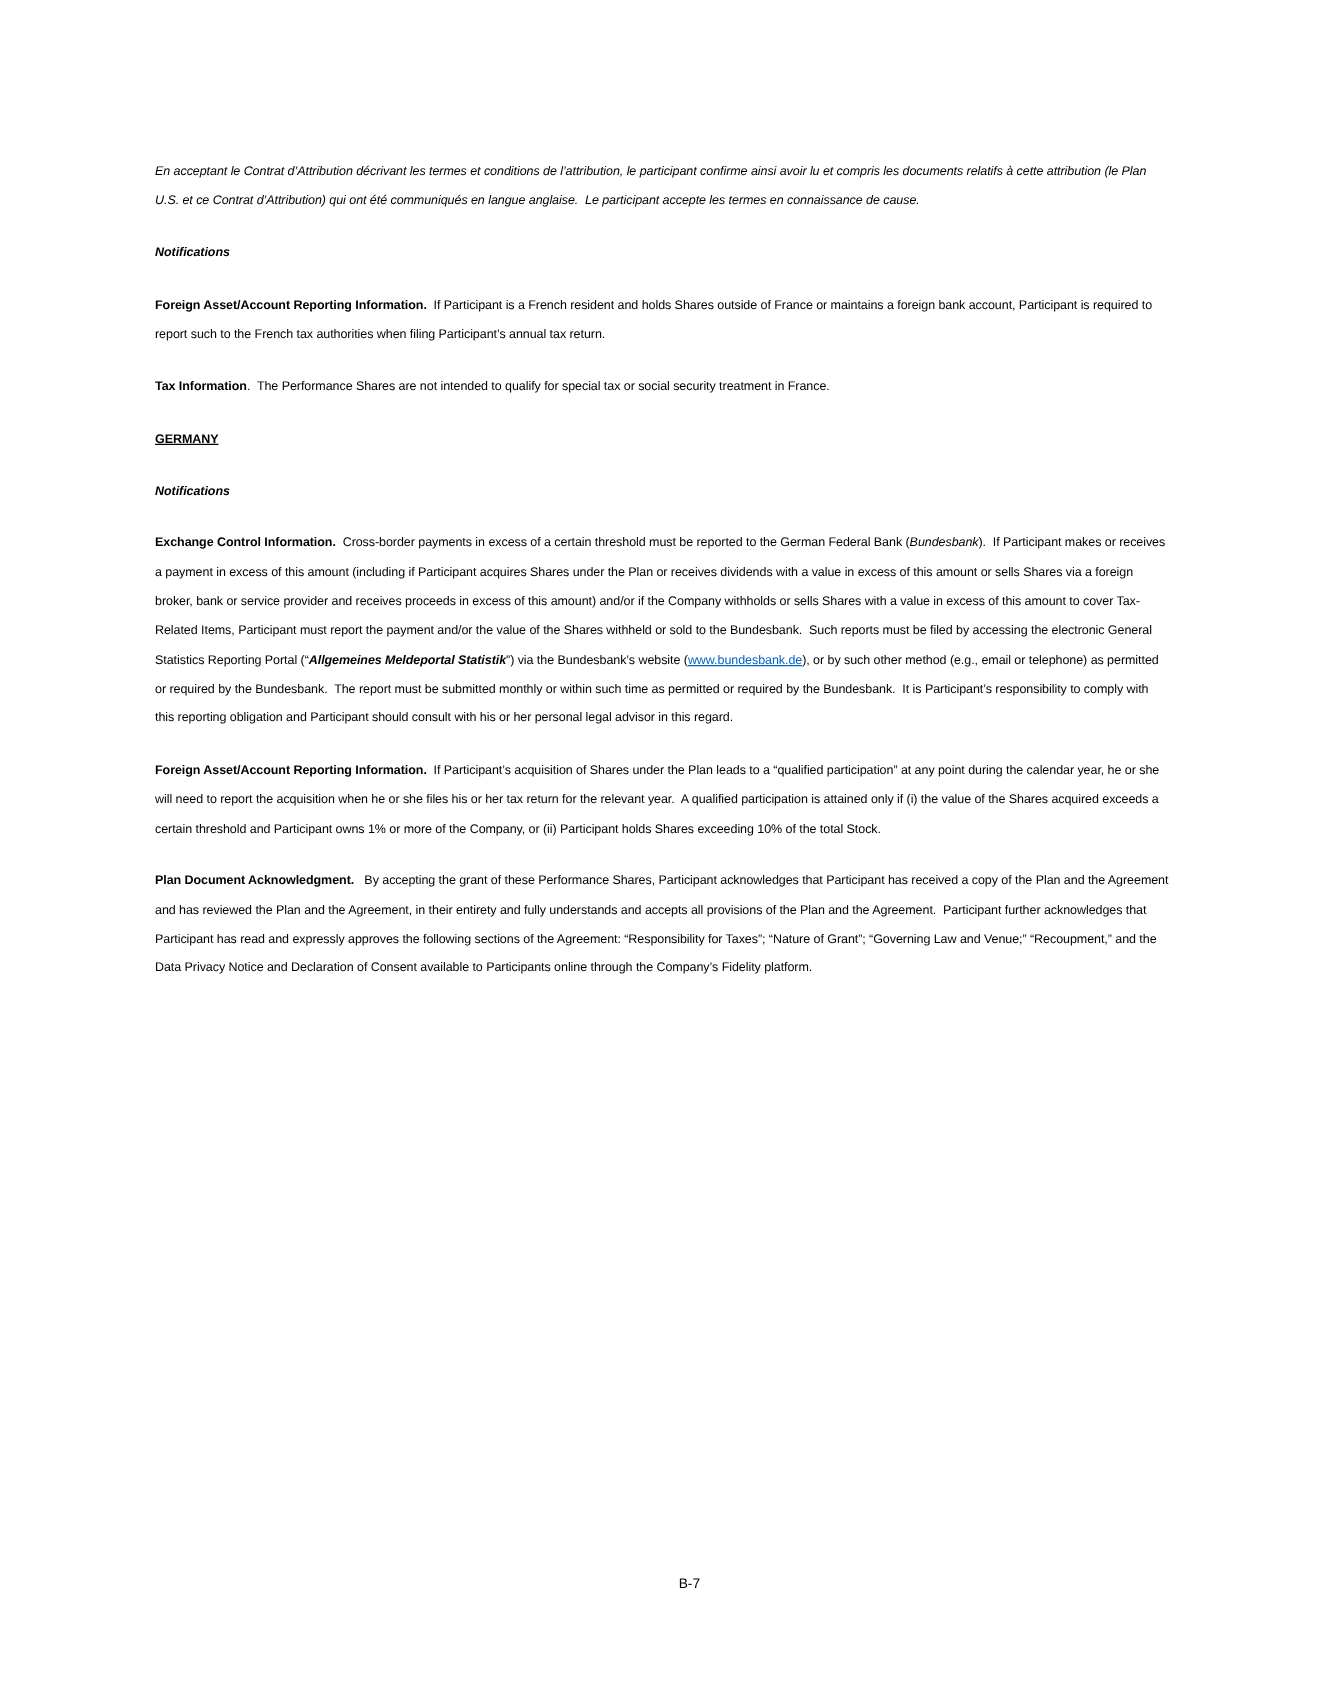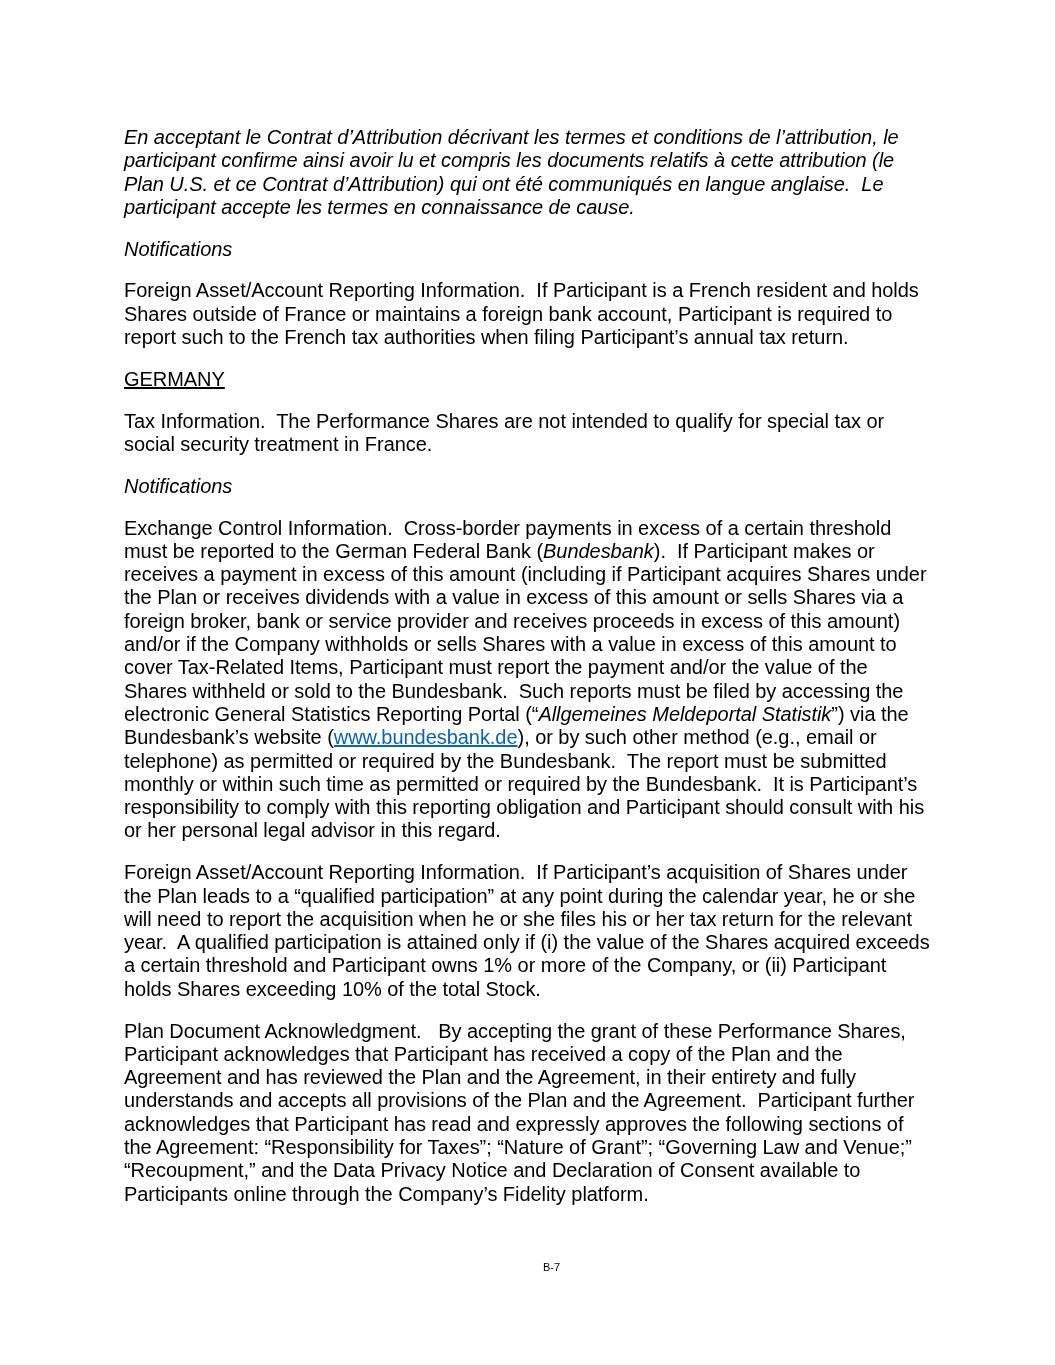--- a/index.html
+++ b/index.html
@@ -14,29 +14,29 @@
     background: #ffffff;
     font-family: "Liberation Sans", "DejaVu Sans", sans-serif;
     color: #000000;
     overflow: hidden;
   }
   .content {
     position: absolute;
     left: 124px;
     top: 126px;
     width: 812px;
-    font-size: 20px;
+    font-size: 10px;
     line-height: 23.3px;
     letter-spacing: -0.05px;
   }
   .para {
     margin: 0 0 18.5px 0;
     white-space: pre-wrap;
   }
-  .bold   { font-weight: normal; }
+  .bold   { font-weight: bold; }
   .italic { font-style: italic; }
   .underline { text-decoration: underline; }
   .link {
     color: #0563c1;
     cursor: pointer;
   }
   .footer {
     position: absolute;
     left: 0;
     top: 1256px;
@@ -52,23 +52,23 @@
 
 <main class="page">
   <article class="content">
 
     <p class="para italic"><span>En acceptant le Contrat d’Attribution décrivant les termes et conditions de l’attribution, le participant confirme ainsi avoir lu et compris les documents relatifs à cette attribution (le Plan U.S. et ce Contrat d’Attribution) qui ont été communiqués en langue anglaise.  Le participant accepte les termes en connaissance de cause.</span></p>
 
     <p class="para"><span class="bold italic">Notifications</span></p>
 
     <p class="para"><span class="bold">Foreign Asset/Account Reporting Information.</span><span>  If Participant is a French resident and holds Shares outside of France or maintains a foreign bank account, Participant is required to report such to the French tax authorities when filing Participant’s annual tax return.</span></p>
 
+    <p class="para"><span class="bold">Tax Information</span><span>.  The Performance Shares are not intended to qualify for special tax or social security treatment in France.</span></p>
+
     <p class="para"><span class="bold underline">GERMANY</span></p>
-
-    <p class="para"><span class="bold">Tax Information</span><span>.  The Performance Shares are not intended to qualify for special tax or social security treatment in France.</span></p>
 
     <p class="para"><span class="bold italic">Notifications</span></p>
 
     <p class="para"><span class="bold">Exchange Control Information.</span><span>  Cross-border payments in excess of a certain threshold must be reported to the German Federal Bank (</span><span class="italic">Bundesbank</span><span>).  If Participant makes or receives a payment in excess of this amount (including if Participant acquires Shares under the Plan or receives dividends with a value in excess of this amount or sells Shares via a foreign broker, bank or service provider and receives proceeds in excess of this amount) and/or if the Company withholds or sells Shares with a value in excess of this amount to cover Tax-Related Items, Participant must report the payment and/or the value of the Shares withheld or sold to the Bundesbank.  Such reports must be filed by accessing the electronic General Statistics Reporting Portal (“</span><span class="bold italic">Allgemeines Meldeportal Statistik</span><span>”) via the Bundesbank’s website (</span><a class="link" href="#" style="color: rgb(5, 99, 193);">www.bundesbank.de</a><span>), or by such other method (e.g., email or telephone) as permitted or required by the Bundesbank.  The report must be submitted monthly or within such time as permitted or required by the Bundesbank.  It is Participant’s responsibility to comply with this reporting obligation and Participant should consult with his or her personal legal advisor in this regard.</span></p>
 
     <p class="para"><span class="bold">Foreign Asset/Account Reporting Information.</span><span>  If Participant’s acquisition of Shares under the Plan leads to a “qualified participation” at any point during the calendar year, he or she will need to report the acquisition when he or she files his or her tax return for the relevant year.  A qualified participation is attained only if (i) the value of the Shares acquired exceeds a certain threshold and Participant owns 1% or more of the Company, or (ii) Participant holds Shares exceeding 10% of the total Stock.</span></p>
 
 
 
     <p class="para"><span class="bold">Plan Document Acknowledgment.</span><span>   By accepting the grant of these Performance Shares, Participant acknowledges that Participant has received a copy of the Plan and the Agreement and has reviewed the Plan and the Agreement, in their entirety and fully understands and accepts all provisions of the Plan and the Agreement.  Participant further acknowledges that Participant has read and expressly approves the following sections of the Agreement: “Responsibility for Taxes”; “Nature of Grant”; “Governing Law and Venue;” “Recoupment,” and the Data Privacy Notice and Declaration of Consent available to Participants online through the Company’s Fidelity platform.</span></p>

